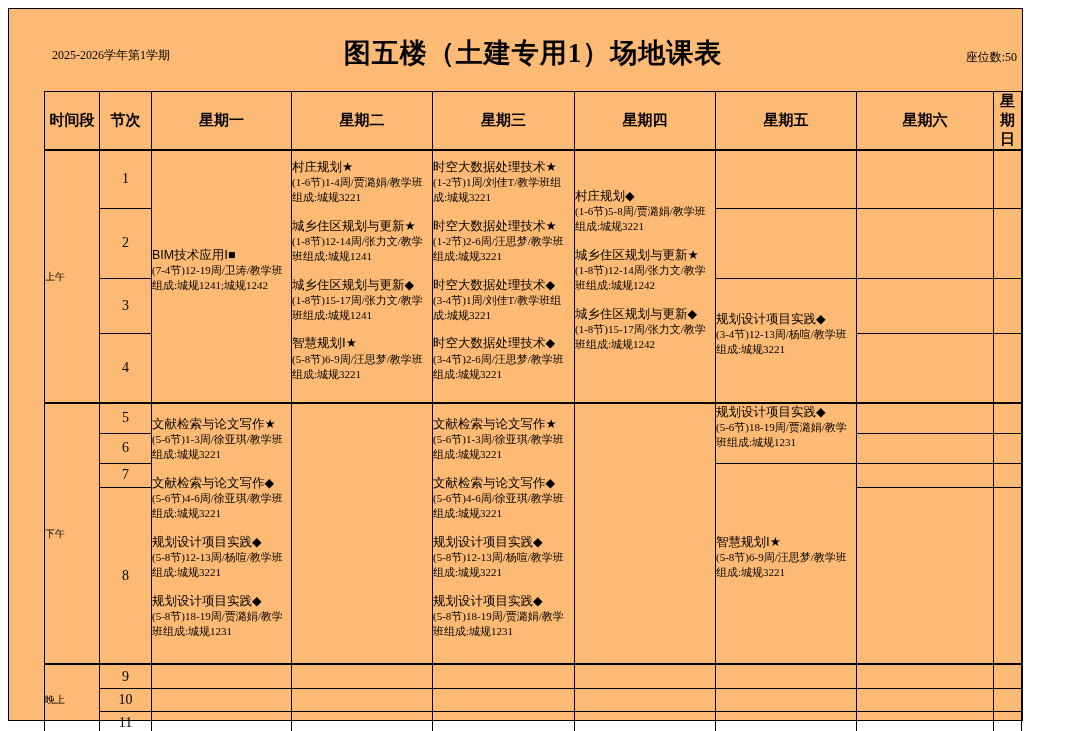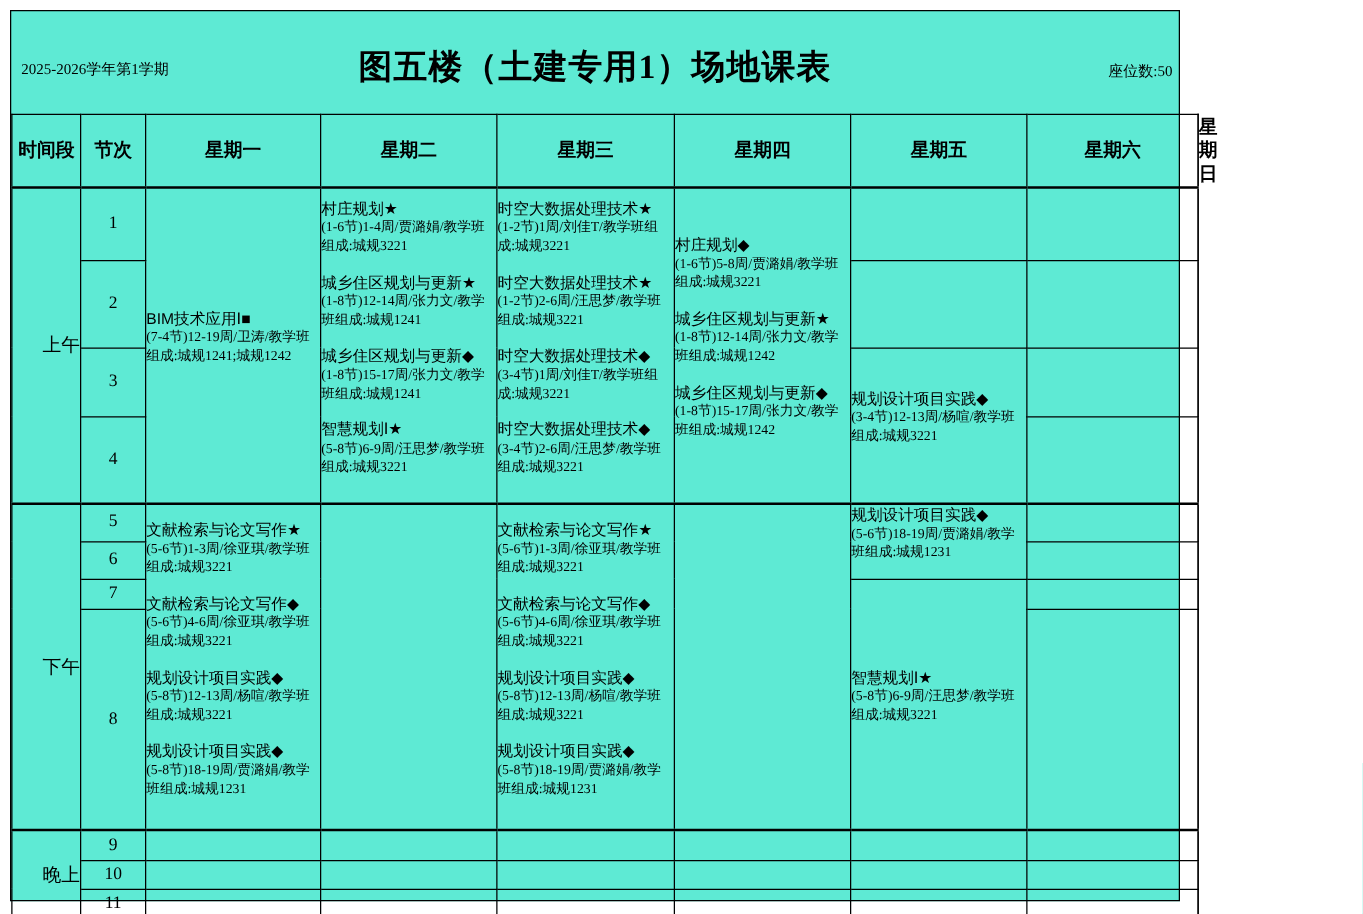--- a/index.html
+++ b/index.html
@@ -1,26 +1,26 @@
 <!DOCTYPE html>
 <html><head>
 <meta charset="utf-8">
 <style>
   html,body{margin:0;padding:0;background:#ffffff;}
   body{width:1090px;height:731px;font-family:"Liberation Serif","DejaVu Serif",serif;color:#000;}
-  .page{position:absolute;left:8px;top:8px;width:936px;height:713px;border:1px solid #000;box-sizing:border-box;background:#5eead4;}
+  .page{position:absolute;left:8px;top:8px;width:1015px;height:713px;border:1px solid #000;box-sizing:border-box;background:#fdba74;padding-left:35px;}
   .band{position:relative;height:82px;}
   .semester{position:absolute;left:8px;top:38px;font-size:12px;}
   .page-title{text-align:center;font-size:27px;font-weight:bold;padding-top:26px;letter-spacing:1px;font-family:"Liberation Serif","DejaVu Serif",serif;}
   .seats{position:absolute;right:5px;top:40px;font-size:12px;}
   table.tt{border-collapse:collapse;width:100%;table-layout:fixed;}
   table.tt th,table.tt td{border:1px solid #000;padding:0;vertical-align:middle;}
   table.tt thead th{height:30px;font-weight:bold;font-size:15px;border-bottom:2px solid #000;}
   tr.sec-top>td{border-top:2px solid #000;}
-  td.sec{ text-align:right;font-size:15px;}
+  td.sec{ text-align:left;font-size:10px;}
   td.per{ text-align:center;font-size:14px;}
   td.cc{vertical-align:top;padding:5px 4px 0 7px;}
   .course{margin-bottom:13px;}
   .c-title{font-weight:normal;font-size:12.5px;line-height:1.3;font-family:"Liberation Sans","DejaVu Sans",sans-serif;}
   .c-detail{font-size:11px;line-height:1.35;font-family:"Liberation Serif","DejaVu Serif",serif;}
   tr.r58{height:58px;} tr.r70{height:70px;} tr.r55{height:55px;}
   tr.r24{height:24px;} tr.r177{height:177px;} tr.r23{height:23px;}
   td.legend{height:20px;font-size:12px;padding:2px 0 2px 4px;vertical-align:middle;}
 </style>
 </head>

